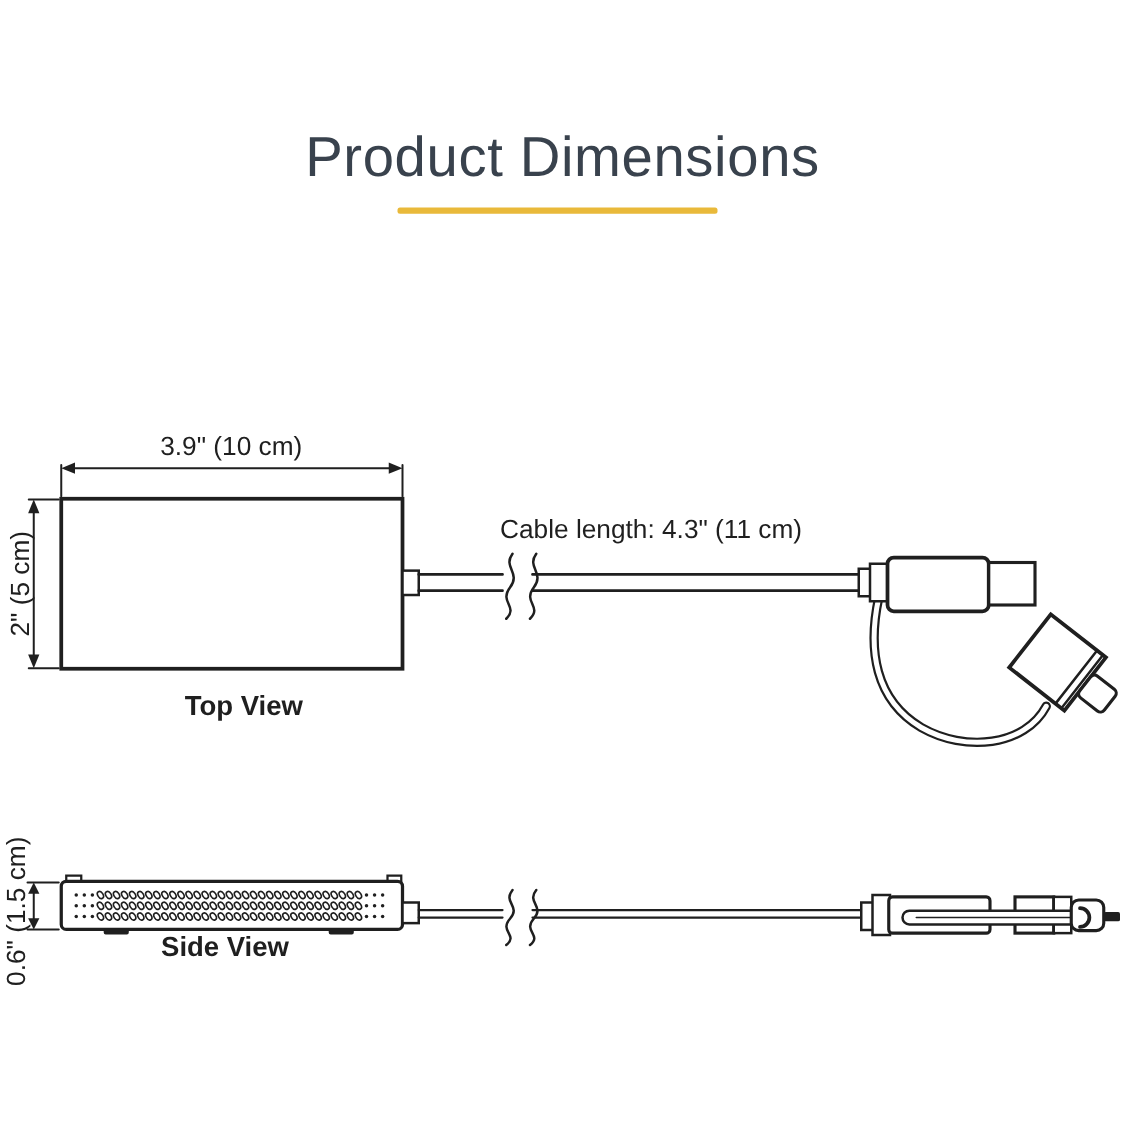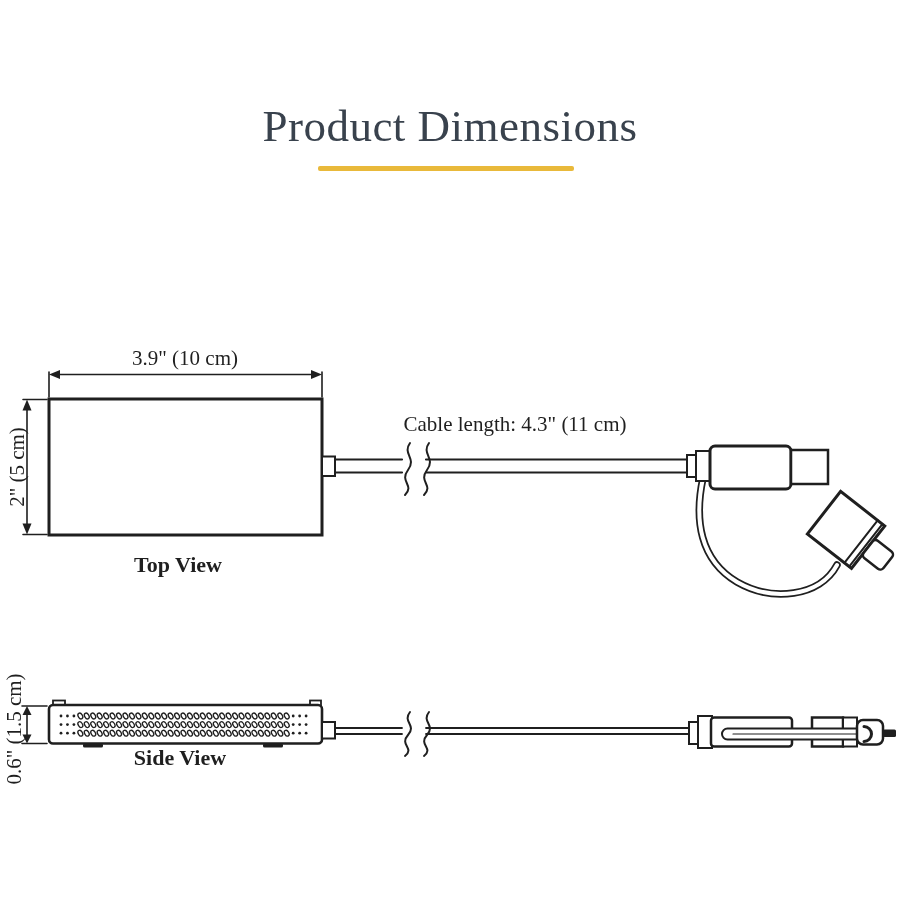--- a/index.html
+++ b/index.html
@@ -3,39 +3,39 @@
 <meta charset="utf-8">
 <style>
   :root{
     --accent-underline:#E9B93A;
     --title-text:#39424D;
     --line:#1F1F1F;
   }
   html,body{margin:0;padding:0;background:#fff;}
   #stage{
     position:relative;width:900px;height:900px;background:#fff;
-    font-family:Liberation Serif, serif;color:var(--line);
+    font-family:Liberation Sans, sans-serif;color:var(--line);
     overflow:hidden;
   }
   .abs{position:absolute;}
   #page-title{
     top:100px;left:0;width:900px;text-align:center;
     font-size:45px;font-weight:300;letter-spacing:.5px;color:var(--title-text);
   }
   #title-underline{
     top:166px;left:318px;width:256px;height:5px;
     background:var(--accent-underline);border-radius:2px;
   }
   .dim-label{font-size:21px;color:var(--line);text-align:center;white-space:nowrap;}
   .caption{font-size:22px;font-weight:600;color:var(--line);text-align:center;white-space:nowrap;}
   .rot{transform:rotate(-90deg);transform-origin:center center;}
   #top-width-label{top:346px;left:75px;width:220px;}
   #cable-length-label{top:412px;left:400px;width:230px;}
   #top-height-label{top:454px;left:-68px;width:170px;height:26px;line-height:26px;}
-  #top-view-caption{top:552px;left:103px;width:150px;}
+  #top-view-caption{top:552px;left:120px;width:150px;}
   #side-height-label{top:716px;left:-81px;width:190px;height:26px;line-height:26px;}
   #side-view-caption{top:745px;left:105px;width:150px;}
   #art{position:absolute;top:0;left:0;}
   .k{stroke:var(--line);fill:none;stroke-linecap:round;}
   .kw{stroke:var(--line);fill:#fff;}
   .kf{fill:var(--line);stroke:none;}
   .wcore{stroke:#fff;fill:none;stroke-linecap:round;}
 </style>
 </head>
 <body>

